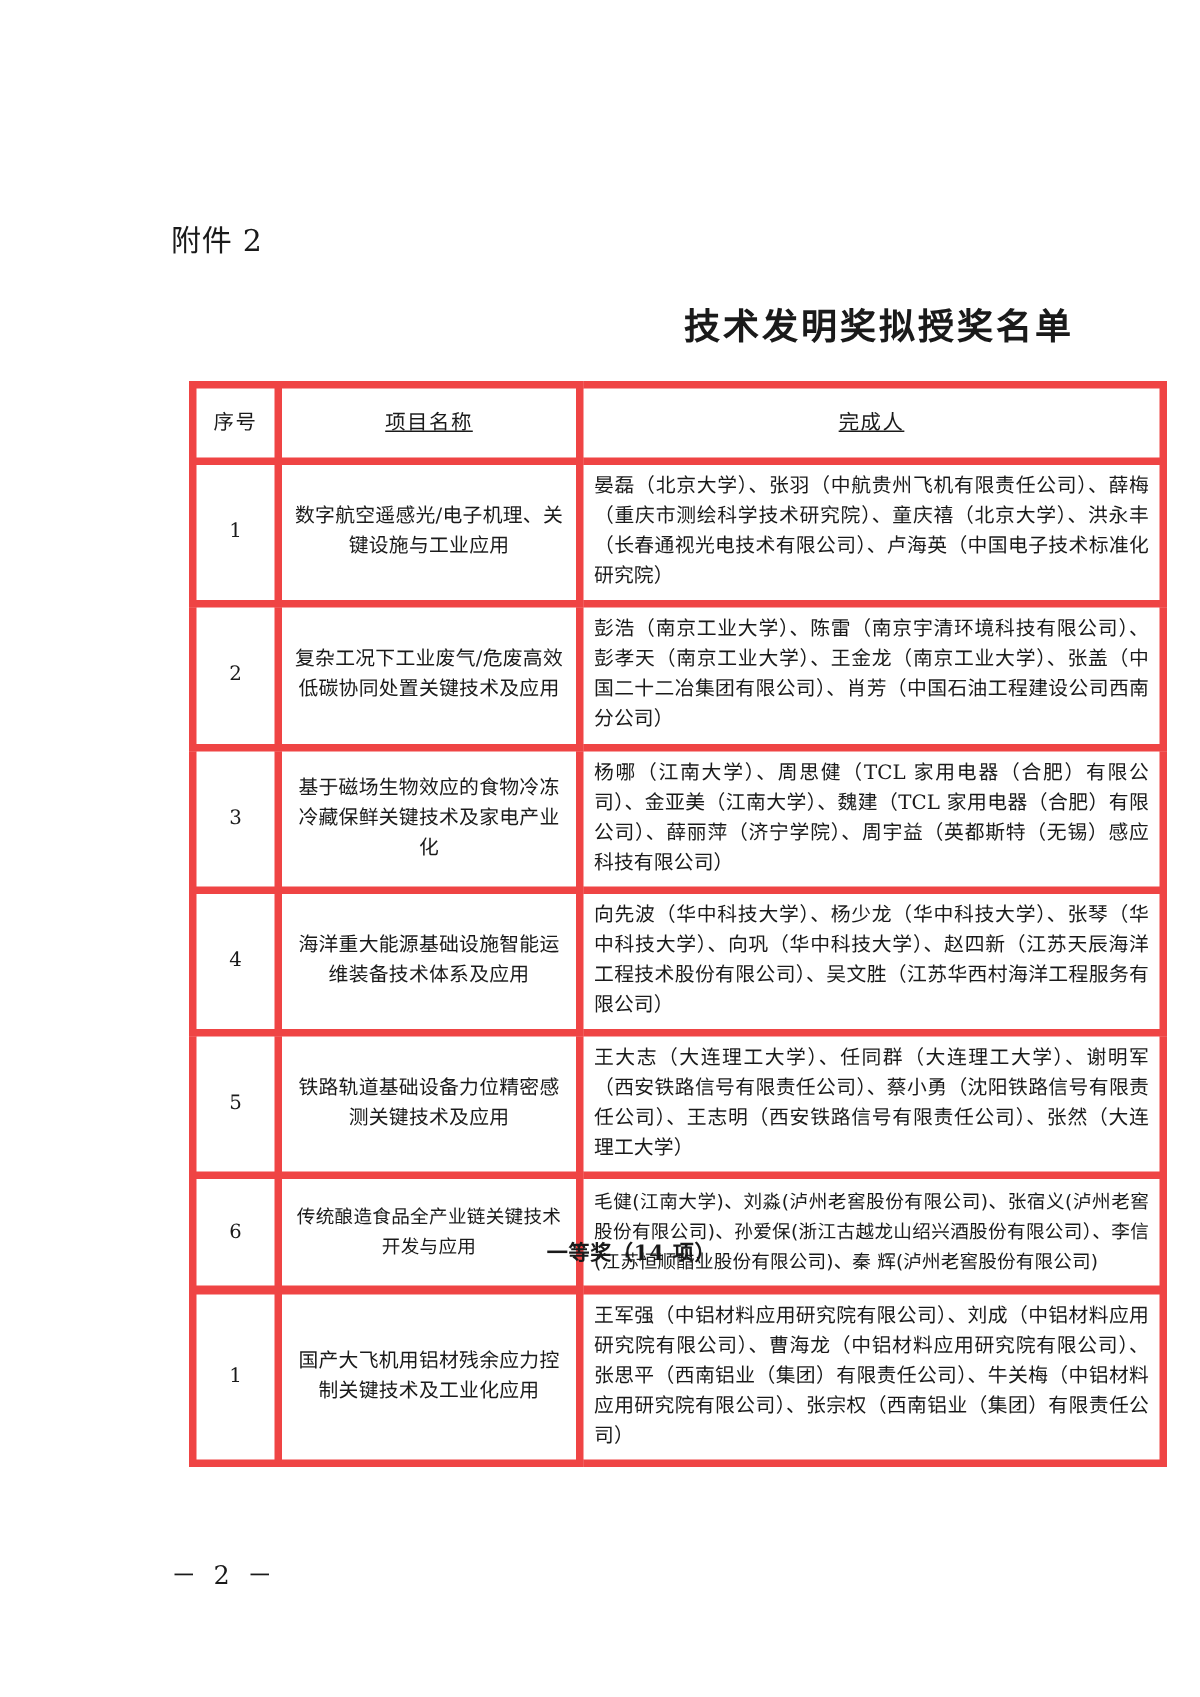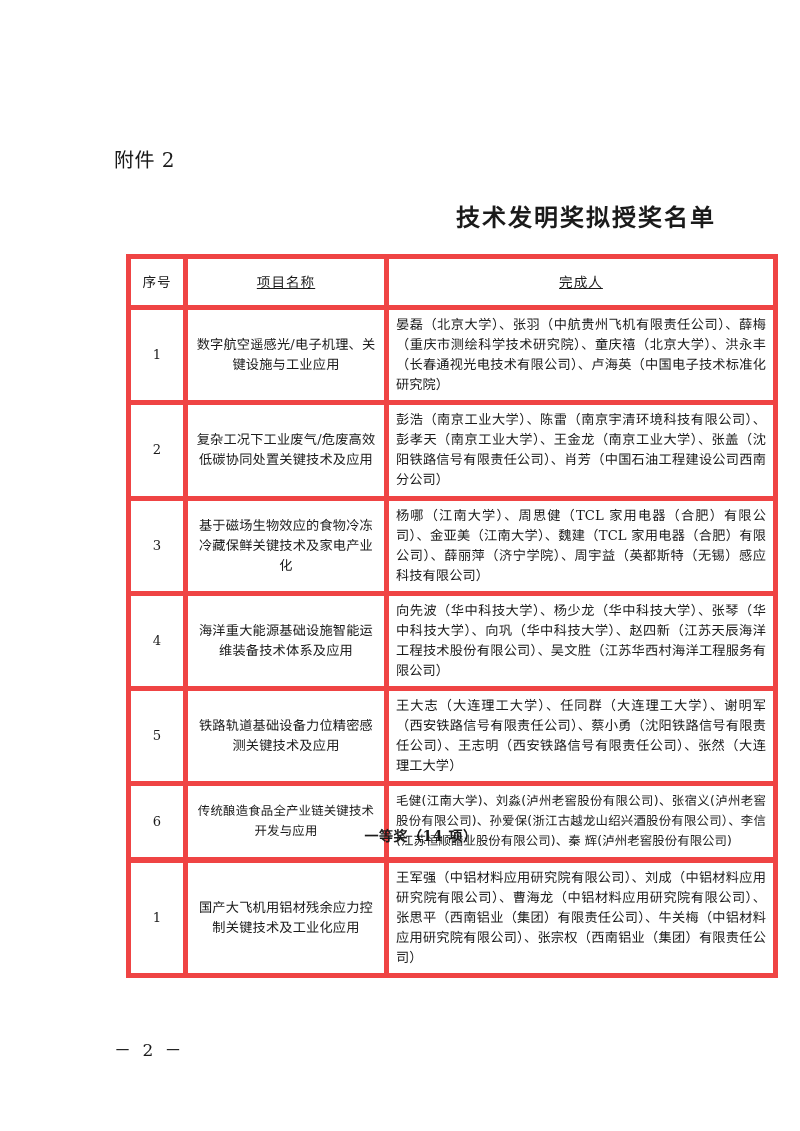--- a/index.html
+++ b/index.html
@@ -159,21 +159,21 @@
     </thead>
     <tbody>
       <tr>
         <td class="col-index cell-index">1</td>
         <td class="col-project cell-project">数字航空遥感光/电子机理、关键设施与工业应用</td>
         <td class="col-people cell-people">晏磊（北京大学）、张羽（中航贵州飞机有限责任公司）、薛梅（重庆市测绘科学技术研究院）、童庆禧（北京大学）、洪永丰（长春通视光电技术有限公司）、卢海英（中国电子技术标准化研究院）</td>
       </tr>
       <tr>
         <td class="col-index cell-index">2</td>
         <td class="col-project cell-project">复杂工况下工业废气/危废高效低碳协同处置关键技术及应用</td>
-        <td class="col-people cell-people">彭浩（南京工业大学）、陈雷（南京宇清环境科技有限公司）、彭孝天（南京工业大学）、王金龙（南京工业大学）、张盖（沈阳铁路信号有限责任公司）、肖芳（中国石油工程建设公司西南分公司）</td>
+        <td class="col-people cell-people">彭浩（南京工业大学）、陈雷（南京宇清环境科技有限公司）、彭孝天（南京工业大学）、王金龙（南京工业大学）、张盖（中国二十二冶集团有限公司）、肖芳（中国石油工程建设公司西南分公司）</td>
       </tr>
       <tr>
         <td class="col-index cell-index">3</td>
         <td class="col-project cell-project">基于磁场生物效应的食物冷冻冷藏保鲜关键技术及家电产业化</td>
         <td class="col-people cell-people">杨哪（江南大学）、周思健（TCL 家用电器（合肥）有限公司）、金亚美（江南大学）、魏建（TCL 家用电器（合肥）有限公司）、薛丽萍（济宁学院）、周宇益（英都斯特（无锡）感应科技有限公司）</td>
       </tr>
       <tr>
         <td class="col-index cell-index">4</td>
         <td class="col-project cell-project">海洋重大能源基础设施智能运维装备技术体系及应用</td>
         <td class="col-people cell-people">向先波（华中科技大学）、杨少龙（华中科技大学）、张琴（华中科技大学）、向巩（华中科技大学）、赵四新（江苏天辰海洋工程技术股份有限公司）、吴文胜（江苏华西村海洋工程服务有限公司）</td>

